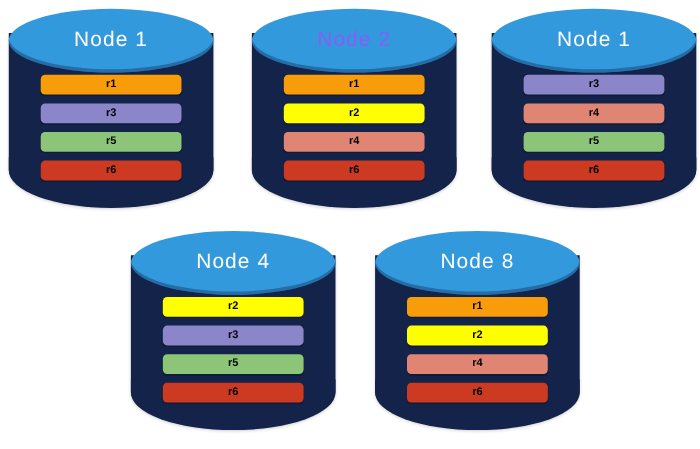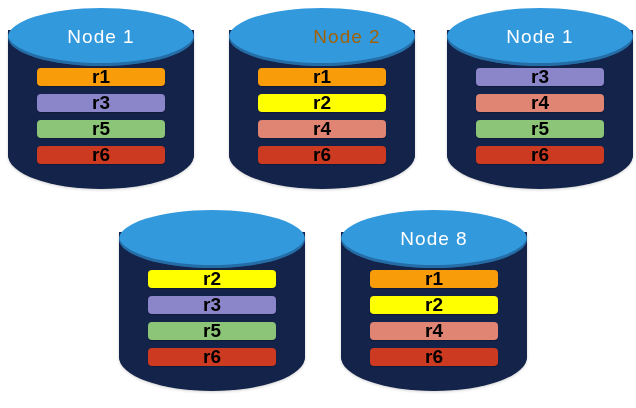--- a/index.html
+++ b/index.html
@@ -85,21 +85,21 @@
     z-index: 4;
   }
 
   .replica {
     position: relative;
     height: 18px;
     margin: 0 auto 8px auto;
     width: 128px;
     border-radius: 4px;
     color: #000000;
-    font-size: 19px;
+    font-size: 10px;
     font-weight: bold;
     text-align: center;
     line-height: 18px;
     box-shadow: 0 1px 1px rgba(0,0,0,0.25);
   }
   .replica:last-child { margin-bottom: 0; }
 </style>
 </head>
 <body>
 
@@ -111,21 +111,21 @@
       <div class="replicas">
         <div class="replica" style="background: rgb(249, 156, 10);">r1</div>
         <div class="replica" style="background: rgb(139, 133, 201);">r3</div>
         <div class="replica" style="background: rgb(140, 197, 120);">r5</div>
         <div class="replica" style="background: rgb(204, 58, 34);">r6</div>
       </div>
     </div>
     <div class="node" style="left: 229px; top: 8px;">
       <div class="cyl-body" style="background: rgb(20, 35, 74);"></div>
       <div class="cyl-top" style="background: rgb(51, 153, 221);"></div>
-      <div class="node-label" style="color: #a16207; padding-left: 25px;">Node  2</div>
+      <div class="node-label" style="color: #8b5cf6;">Node  2</div>
       <div class="replicas">
         <div class="replica" style="background: rgb(249, 156, 10);">r1</div>
         <div class="replica" style="background: rgb(255, 255, 0);">r2</div>
         <div class="replica" style="background: rgb(224, 132, 116);">r4</div>
         <div class="replica" style="background: rgb(204, 58, 34);">r6</div>
       </div>
     </div>
     <div class="node" style="left: 447px; top: 8px;">
       <div class="cyl-body" style="background: rgb(20, 35, 74);"></div>
       <div class="cyl-top" style="background: rgb(51, 153, 221);"></div>
@@ -133,20 +133,21 @@
       <div class="replicas">
         <div class="replica" style="background: rgb(139, 133, 201);">r3</div>
         <div class="replica" style="background: rgb(224, 132, 116);">r4</div>
         <div class="replica" style="background: rgb(140, 197, 120);">r5</div>
         <div class="replica" style="background: rgb(204, 58, 34);">r6</div>
       </div>
     </div>
     <div class="node" style="left: 119px; top: 210px;">
       <div class="cyl-body" style="background: rgb(20, 35, 74);"></div>
       <div class="cyl-top" style="background: rgb(51, 153, 221);"></div>
+      <div class="node-label" style="color: rgb(255, 255, 255);">Node  4</div>
       <div class="replicas">
         <div class="replica" style="background: rgb(255, 255, 0);">r2</div>
         <div class="replica" style="background: rgb(139, 133, 201);">r3</div>
         <div class="replica" style="background: rgb(140, 197, 120);">r5</div>
         <div class="replica" style="background: rgb(204, 58, 34);">r6</div>
       </div>
     </div>
     <div class="node" style="left: 341px; top: 210px;">
       <div class="cyl-body" style="background: rgb(20, 35, 74);"></div>
       <div class="cyl-top" style="background: rgb(51, 153, 221);"></div>

